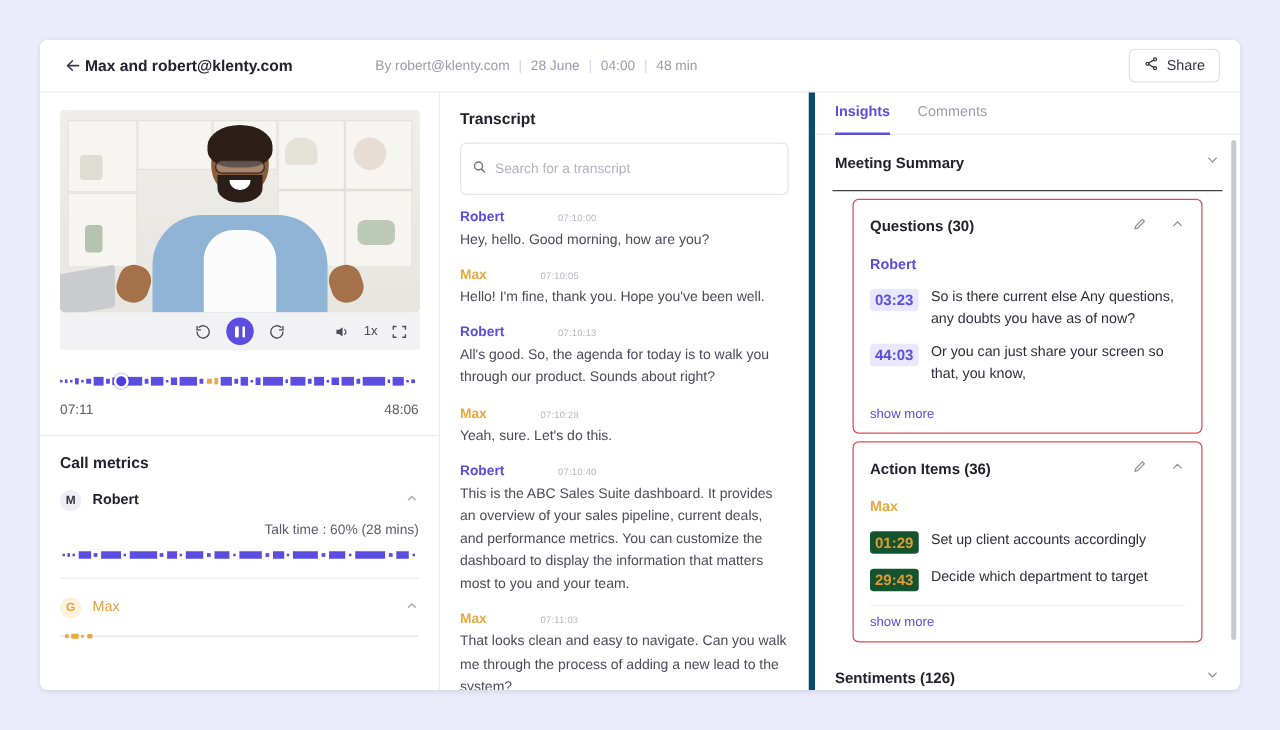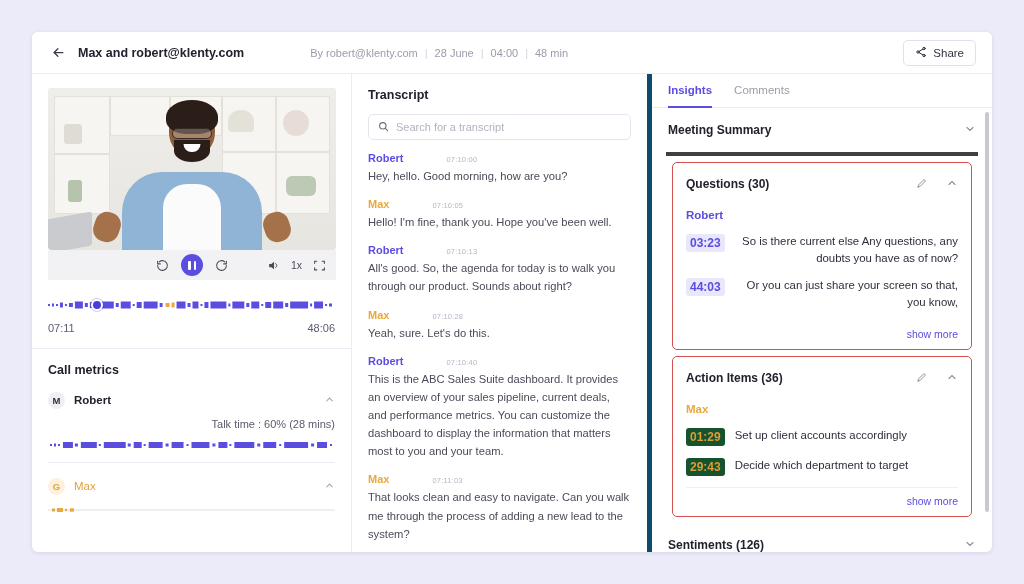--- a/index.html
+++ b/index.html
@@ -33,21 +33,20 @@
   }
   .back-btn {
     width: 20px; height: 20px;
     display: flex; align-items: center; justify-content: center;
     color: #3c3b4a; cursor: pointer;
   }
   .title {
     font-size: 12.5px;
     font-weight: 600;
     color: #22212e;
-    margin-left: 10px;
     white-space: nowrap;
   }
   .meta {
     margin-left: 66px;
     font-size: 11px;
     color: #9c9bab;
     display: flex;
     align-items: center;
     gap: 7px;
     white-space: nowrap;
@@ -228,21 +227,21 @@
   .chev { margin-left:auto; color:#a9a8b6; cursor:pointer; }
   .talktime { font-size: 11px; color:#5c5b6b; text-align:right; margin-top: 9px; }
   .bar-wave { margin-top: 6px; height: 10px; }
   .metrics-div { height:1px; background:#eceaf3; margin-top: 16px; }
 
   
   .tr-head { padding: 14px 16px 0 16px; }
   .tr-title { font-size: 12.5px; font-weight: 700; color: #22212e; }
   .search-box {
     margin-top: 12px;
-    height: 26px;
+    height: 42px;
     border: 1px solid #e6e4ef;
     border-radius: 5px;
     display:flex; align-items:center;
     padding: 0 9px;
     gap: 7px;
   }
   .search-box input {
     border:none; outline:none;
     font-size: 11px; color:#6d6c7c;
     font-family: "Liberation Sans", sans-serif;
@@ -276,35 +275,34 @@
     height:34px; display:flex; align-items:center;
     border-bottom: 2px solid transparent;
   }
   .tab.active { color:#5a4de0; font-weight:700; border-bottom-color:#5a4de0; }
   .ins-scroll {
     flex:1; position:relative; overflow:hidden;
     padding: 0 0 0 0;
   }
   .ins-inner { padding: 0 14px 0 14px; }
   .ins-sec {
-    border-bottom: 4px solid #404040;
+    border-bottom: 1px solid #404040;
     padding: 13px 2px 13px 2px;
   }
   .ins-sec-head {
     display:flex; align-items:center;
   }
   .ins-sec-title { font-size: 12px; font-weight:700; color:#22212e; }
   .ins-actions { margin-left:auto; display:flex; align-items:center; gap:18px; color:#8d8c9b; }
   .hl-card {
     border: 1.5px solid #d6504f;
     border-radius: 5px;
-    margin: 6px 6px;
+    margin: 6px 16px;
     background:#fff;
     padding: 12px 13px 0 13px;
-    text-align: right;
   }
   .hl-head { display:flex; align-items:center; margin-bottom: 12px; }
   .sp-label { font-size: 11.5px; font-weight:700; }
   .sp-label.robert { color:#5a4de0; }
   .sp-label.max { color:#e8a93d; }
   .item-row { display:flex; gap: 10px; margin-bottom: 11px; align-items:flex-start; }
   .ts {
     font-size: 12px; font-weight:700;
     padding: 2px 4px; border-radius: 3px;
     flex: 0 0 auto; margin-top:1px;

